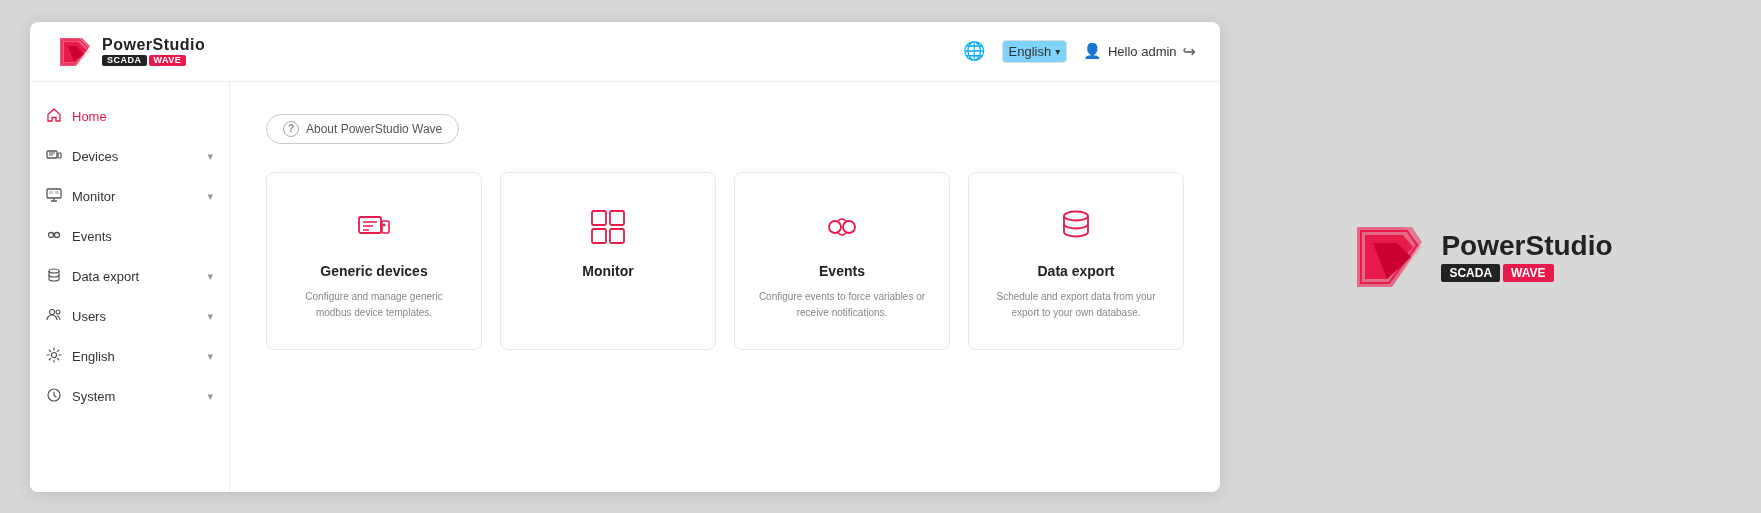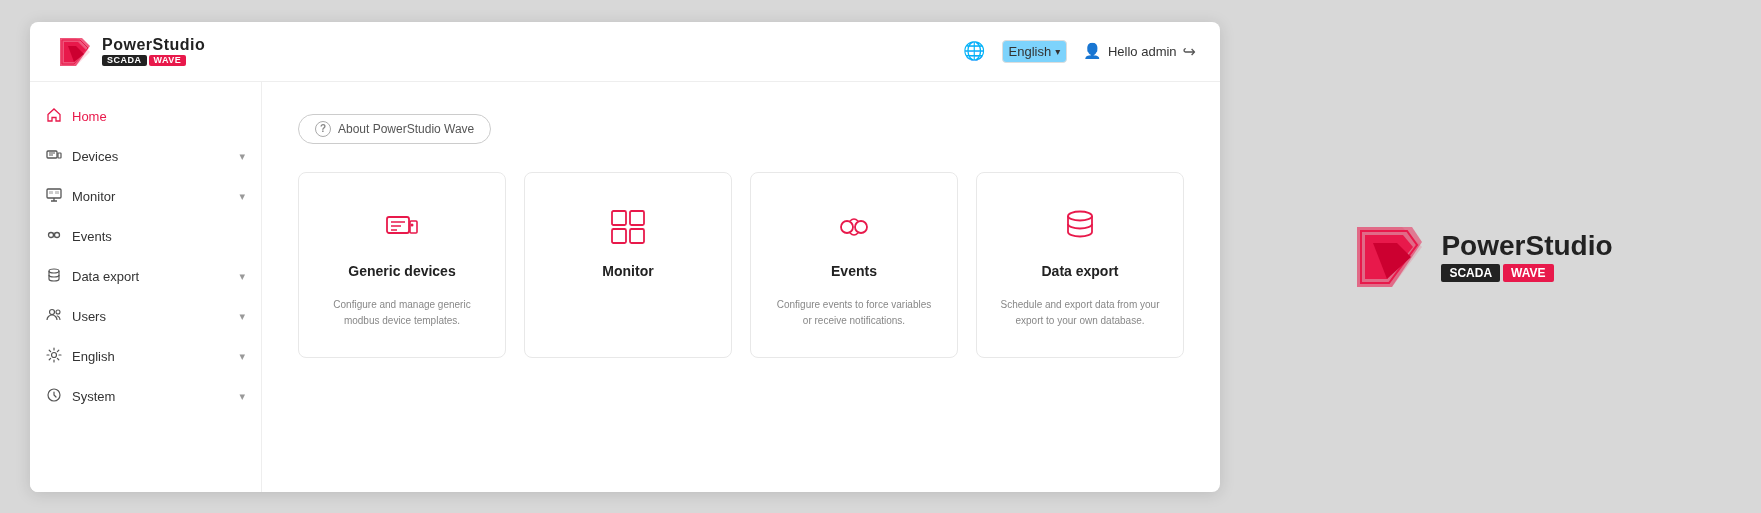--- a/index.html
+++ b/index.html
@@ -110,21 +110,21 @@
 
     
     .body {
       display: flex;
       flex: 1;
       overflow: hidden;
     }
 
     
     .sidebar {
-      width: 232px;
+      width: 200px;
       background: #fff;
       border-right: 1px solid #eee;
       padding: 16px 0;
       flex-shrink: 0;
       display: flex;
       flex-direction: column;
       gap: 2px;
     }
     .nav-item {
       display: flex;
@@ -210,21 +210,21 @@
       margin-bottom: 14px;
       display: flex;
       align-items: center;
       justify-content: center;
       height: 44px;
     }
     .card-title {
       font-size: 14px;
       font-weight: 600;
       color: #222;
-      margin-bottom: 18px;
+      margin-bottom: 10px;
     }
     .card-desc {
       font-size: 10px;
       color: #888;
       line-height: 1.6;
     }
 
     
     .right-panel {
       width: 520px;

